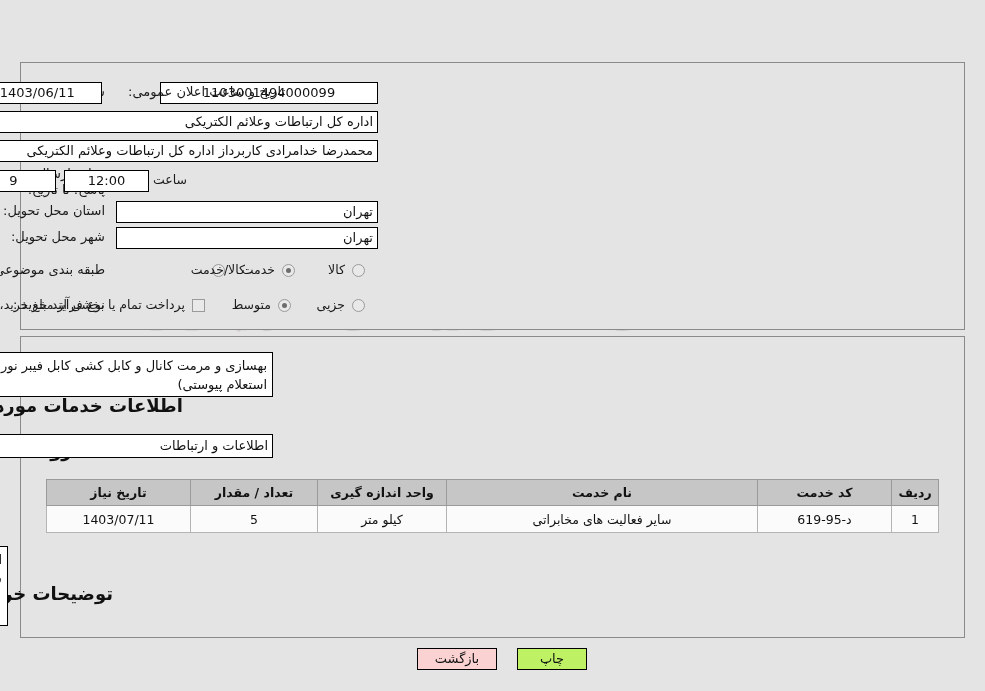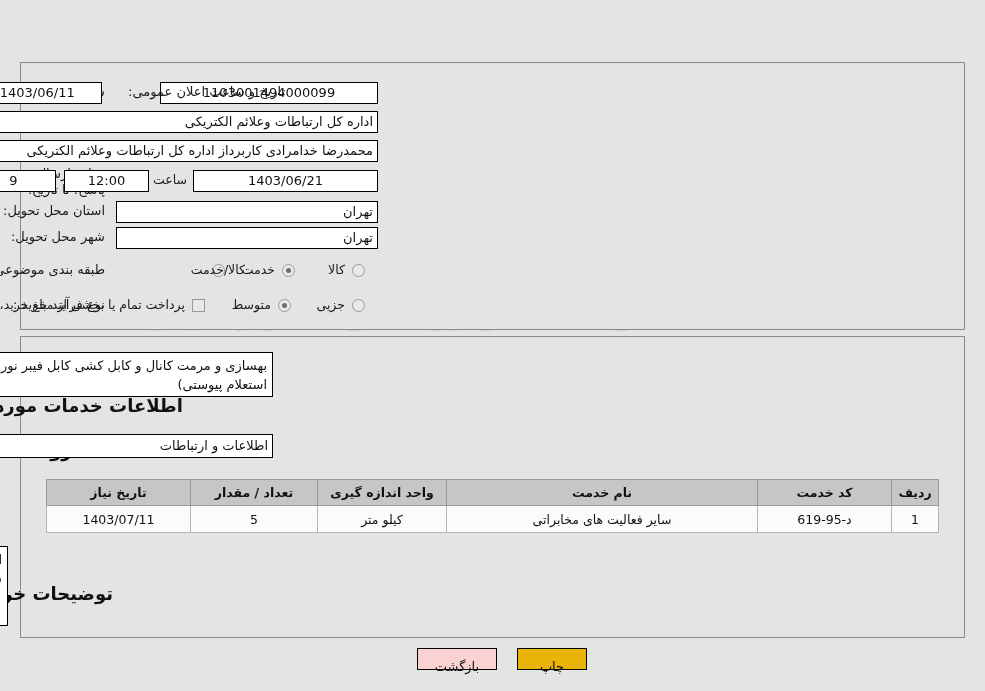--- a/index.html
+++ b/index.html
@@ -213,23 +213,23 @@
     position: absolute;
     height: 22px;
     border: 1px solid #000000;
     box-sizing: border-box;
     font-size: 13px;
     line-height: 20px;
     text-align: center;
     cursor: pointer;
     z-index: 3;
     font-family: inherit;
-    padding: 8px;
-  }
-  .btn-print  { background: #eab308; color: #111; }
+    padding: 0;
+  }
+  .btn-print  { background: #bef264; color: #111; }
   .btn-back   { background: #fbd2d2; color: #111; }
 </style>
 </head>
 <body>
 
 <div id="root">
 
   <div class="watermark">
     <div class="wm-shield"></div>
     <div class="wm-text">AriaTender.net</div>
@@ -244,21 +244,20 @@
   <div class="lbl" style="right:700px; top:84px;">تاریخ و ساعت اعلان عمومی:</div>
   <div class="fld center" style="right:883px; top:82px; width:180px;">1403/06/11 - 11:15</div>
 
   <div class="lbl" style="right:880px; top:113px;">نام دستگاه خریدار:</div>
   <div class="fld right" style="right:607px; top:111px; width:834px;">اداره کل ارتباطات وعلائم الکتریکی</div>
 
   <div class="lbl" style="right:880px; top:142px;">ایجاد کننده درخواست:</div>
   <div class="fld right" style="right:607px; top:140px; width:488px;">محمدرضا خدامرادی کاربرداز اداره کل ارتباطات وعلائم الکتریکی</div>
 
   <div class="lbl" style="right:880px; top:166px; width:95px; line-height:16px; white-space:normal;">مهلت ارسال پاسخ: تا تاریخ:</div>
-  <div class="fld center" style="right:607px; top:170px; width:185px;">1403/06/21</div>
   <div class="inline-txt" style="right:798px; top:172px;">ساعت</div>
   <div class="fld center" style="right:836px; top:170px; width:85px;">12:00</div>
   <div class="fld center" style="right:929px; top:170px; width:85px;">9</div>
 
   <div class="lbl" style="right:880px; top:203px;">استان محل تحویل:</div>
   <div class="fld right" style="right:607px; top:201px; width:262px;">تهران</div>
 
   <div class="lbl" style="right:880px; top:229px;">شهر محل تحویل:</div>
   <div class="fld right" style="right:607px; top:227px; width:262px;">تهران</div>
 

